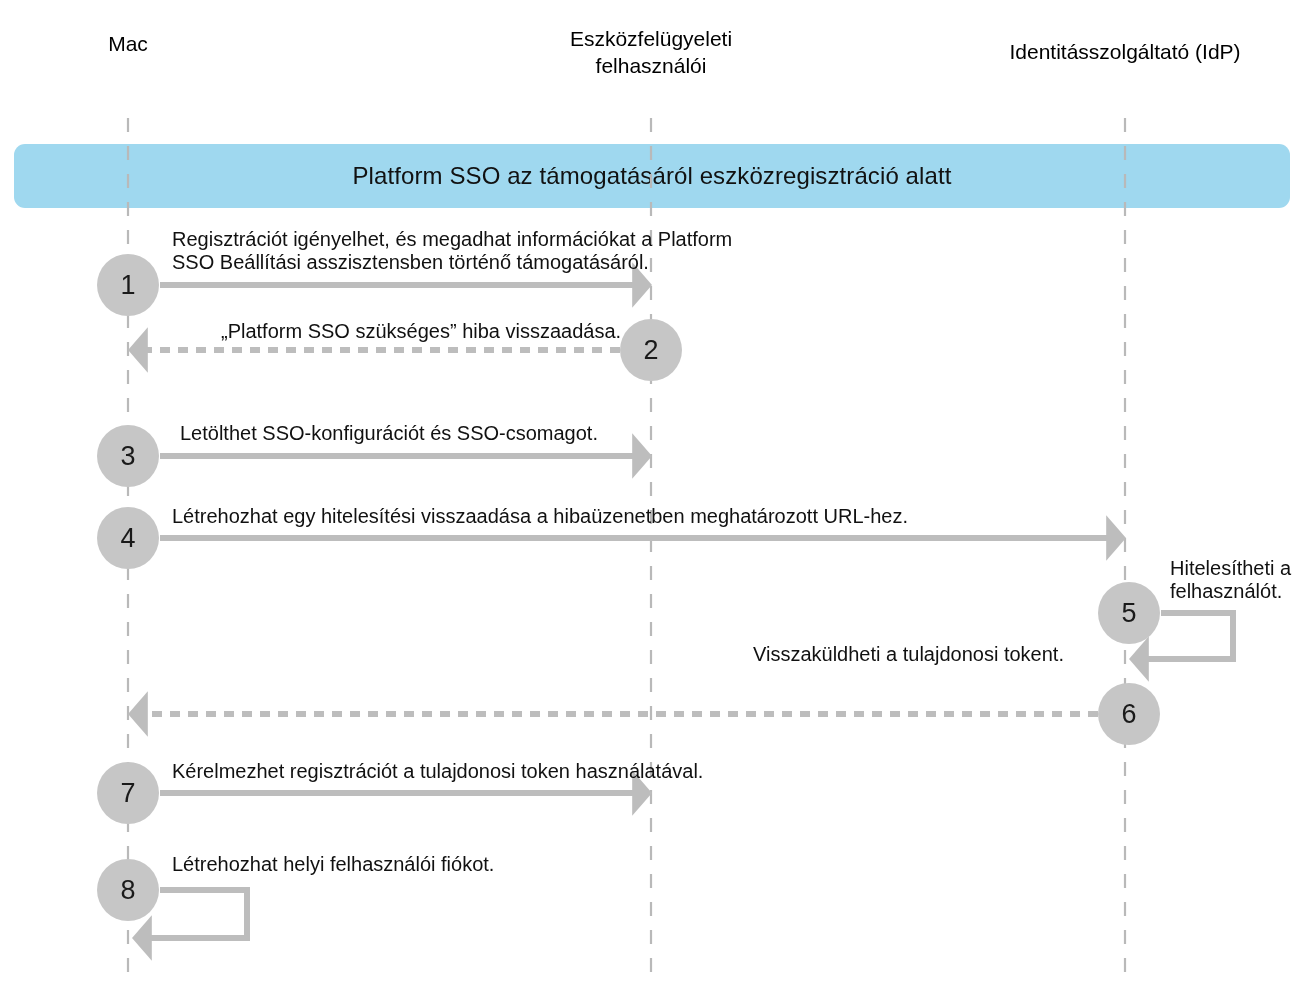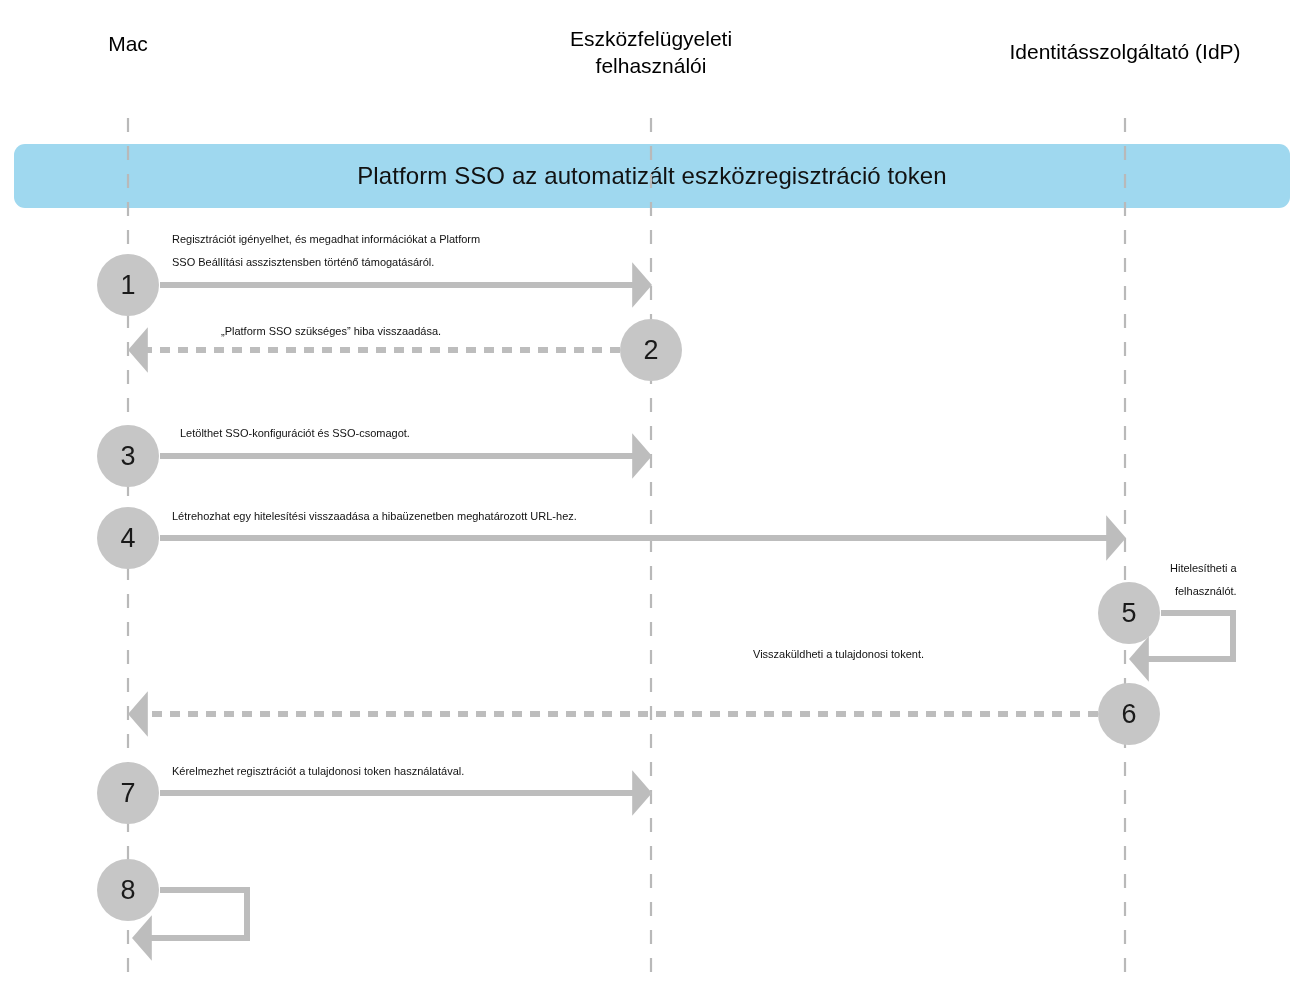--- a/index.html
+++ b/index.html
@@ -72,41 +72,41 @@
     align-items: center;
     justify-content: center;
     font-size: 27px;
     color: #1a1a1a;
     transform: translate(-50%, -50%);
   }
 
   
   .msg-label {
     position: absolute;
-    font-size: 11px;
+    font-size: 20px;
     line-height: 23px;
     color: #111111;
     white-space: pre-line;
   }
   .msg-label.right-of-lane {
-    text-align: right;
+    text-align: left;
   }
 </style>
 </head>
 <body>
 
 <div id="diagram-root">
 
   <div class="lane-header" id="lane-header-0">Mac</div>
   <div class="lane-header" id="lane-header-1">Eszközfelügyeleti
 felhasználói</div>
   <div class="lane-header" id="lane-header-2">Identitásszolgáltató (IdP)</div>
 
   <div id="phase-banner">
-    <span id="phase-banner-label">Platform SSO az automatizált eszközregisztráció token</span>
+    <span id="phase-banner-label">Platform SSO az támogatásáról eszközregisztráció alatt</span>
   </div>
 
   <svg id="diagram-svg" viewBox="0 0 1303 987">
     <defs>
       <marker id="arrow-right" markerWidth="10" markerHeight="10" refX="0.3" refY="5" orient="auto" markerUnits="strokeWidth">
         <path d="M0,1.2 L3.3,5 L0,8.8 Z" fill="#bdbdbd"></path>
       </marker>
       <marker id="arrow-left" markerWidth="10" markerHeight="10" refX="0.3" refY="5" orient="auto" markerUnits="strokeWidth">
         <path d="M0,1.2 L3.3,5 L0,8.8 Z" fill="#bdbdbd"></path>
       </marker>
@@ -165,14 +165,15 @@
 
   <div class="msg-label" style="left:172px;  top:228px;">Regisztrációt igényelhet, és megadhat információkat a Platform
 SSO Beállítási asszisztensben történő támogatásáról.</div>
   <div class="msg-label" style="left:197px;  top:320px;margin-left:24px;">„Platform SSO szükséges” hiba visszaadása.</div>
   <div class="msg-label" style="left:180px;  top:422px;">Letölthet SSO-konfigurációt és SSO-csomagot.</div>
   <div class="msg-label" style="left:172px;  top:505px;">Létrehozhat egy hitelesítési visszaadása a hibaüzenetben meghatározott URL-hez.</div>
   <div class="msg-label right-of-lane" style="left:1170px; top:557px;">Hitelesítheti a
 felhasználót.</div>
   <div class="msg-label" style="left:753px;  top:643px;">Visszaküldheti a tulajdonosi tokent.</div>
   <div class="msg-label" style="left:172px;  top:760px;">Kérelmezhet regisztrációt a tulajdonosi token használatával.</div>
+  <div class="msg-label" style="left:172px;  top:853px;">Létrehozhat helyi felhasználói fiókot.</div>
 
 </div>
 
 </body></html>

